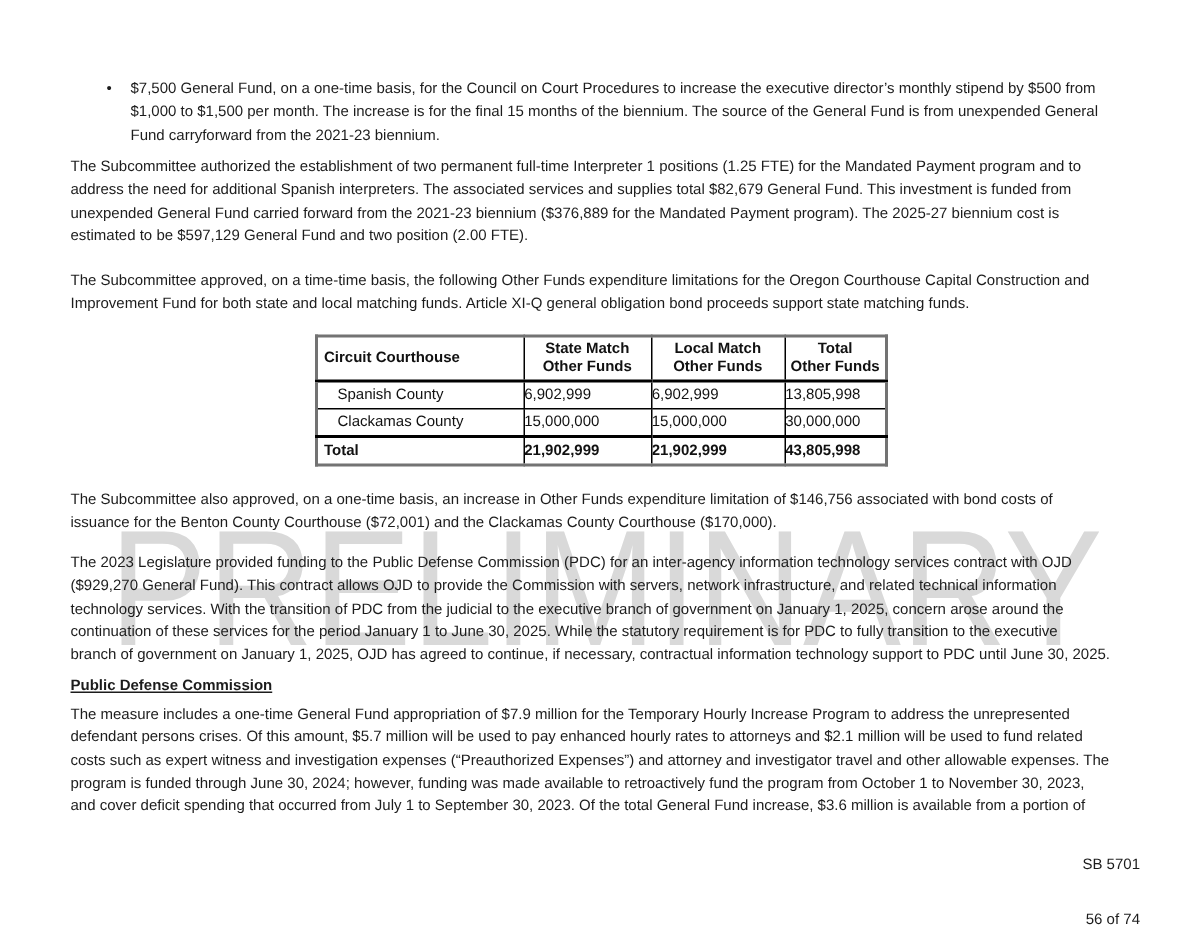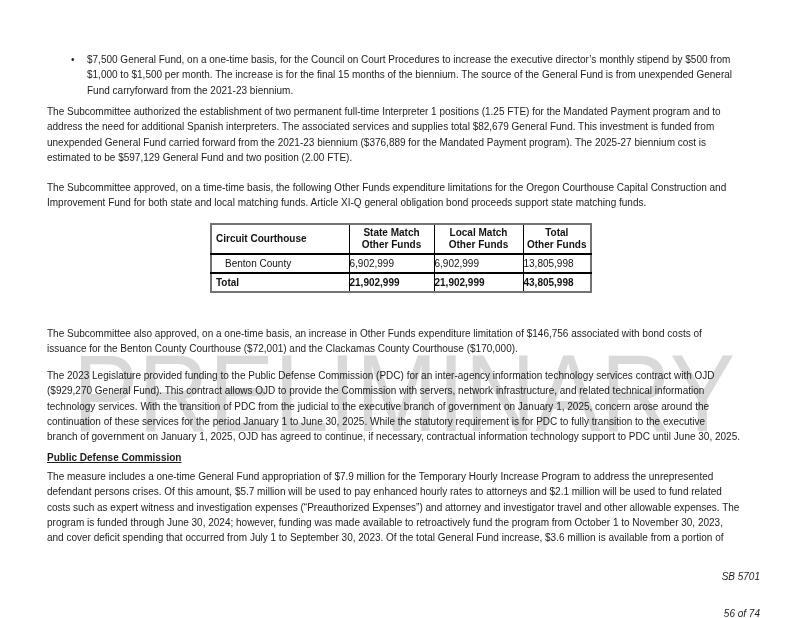--- a/index.html
+++ b/index.html
@@ -40,21 +40,20 @@
     text-decoration: underline;
     z-index: 2;
   }
   .para-pdc         { left: 47px; top: 469px; width: 726px; }
   .footer-line {
     position: absolute;
     right: 40px;
     font-size: 10px;
     text-align: left;
     z-index: 2;
-    font-style: italic;
   }
   .footer-bill { top: 571px; }
   .footer-page { top: 608px; }
   .watermark {
     position: absolute;
     left: 73px;
     top: 338px;
     font-size: 110px;
     line-height: 110px;
     font-weight: 400;
@@ -137,24 +136,30 @@
           <th>State Match
 Other Funds</th>
           <th>Local Match
 Other Funds</th>
           <th>Total
 Other Funds</th>
         </tr>
       </thead>
       <tbody>
         <tr>
-          <td class="name">Benton County</td>
+          <td class="name">Spanish County</td>
           <td class="num">6,902,999</td>
           <td class="num">6,902,999</td>
           <td class="num">13,805,998</td>
+        </tr>
+        <tr>
+          <td class="name">Clackamas County</td>
+          <td class="num">15,000,000</td>
+          <td class="num">15,000,000</td>
+          <td class="num">30,000,000</td>
         </tr>
         <tr class="total">
           <td class="name">Total</td>
           <td class="num">21,902,999</td>
           <td class="num">21,902,999</td>
           <td class="num">43,805,998</td>
         </tr>
       </tbody>
     </table>
   </div>

